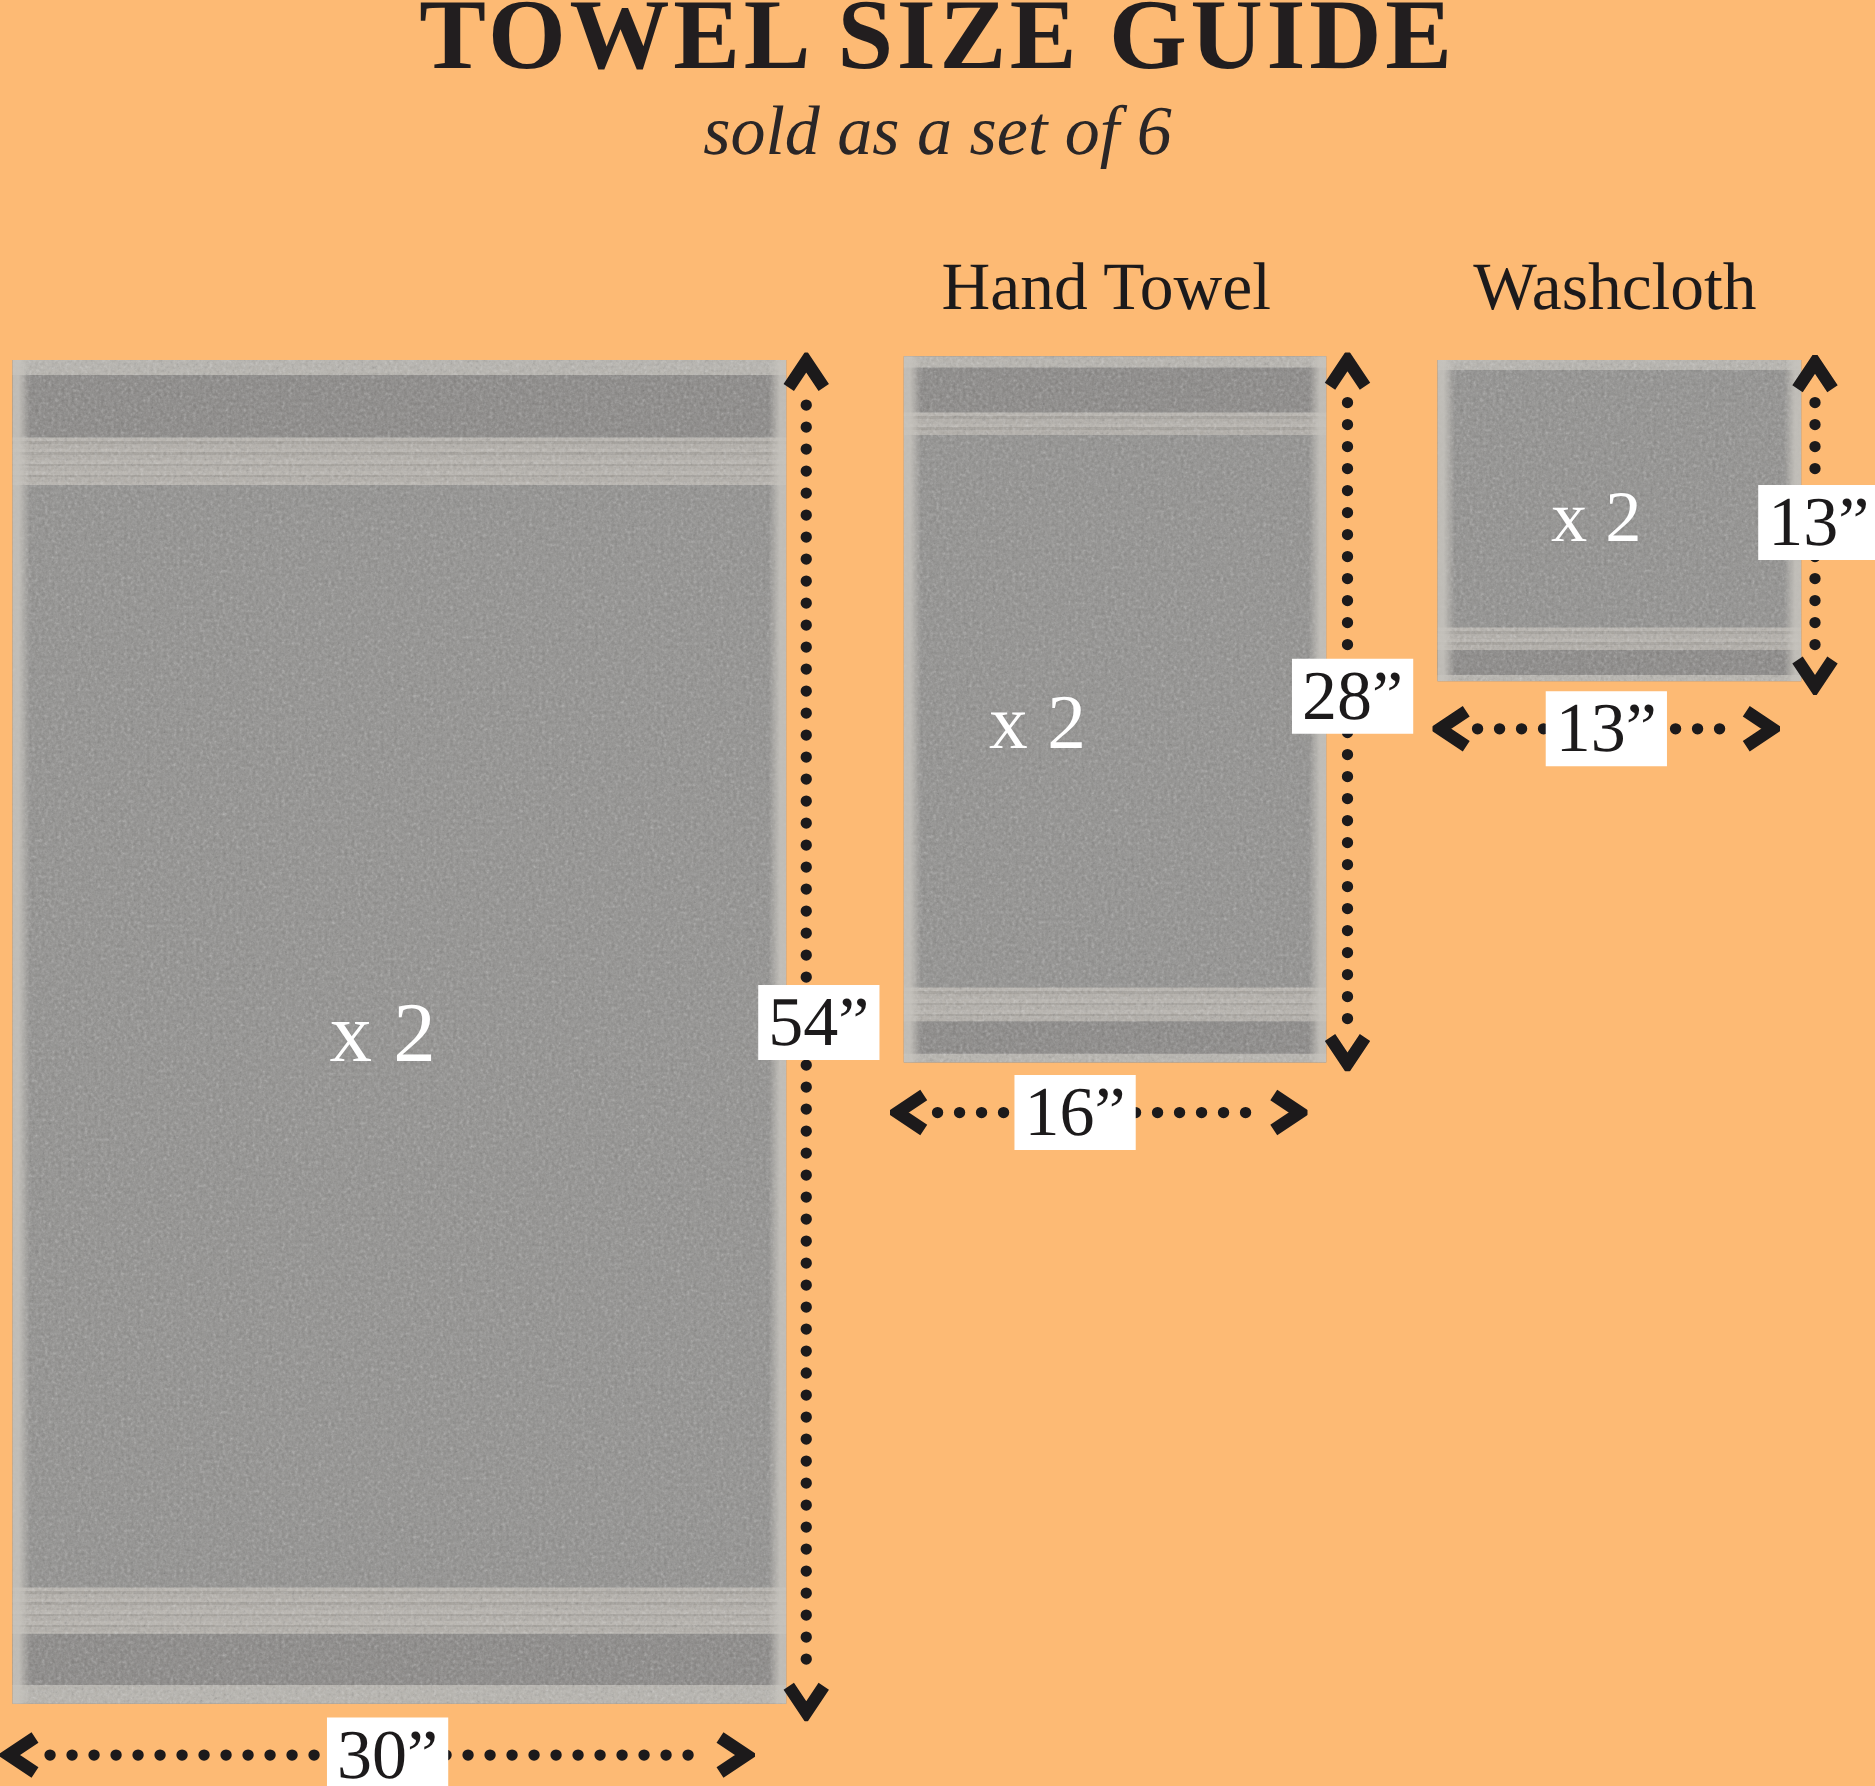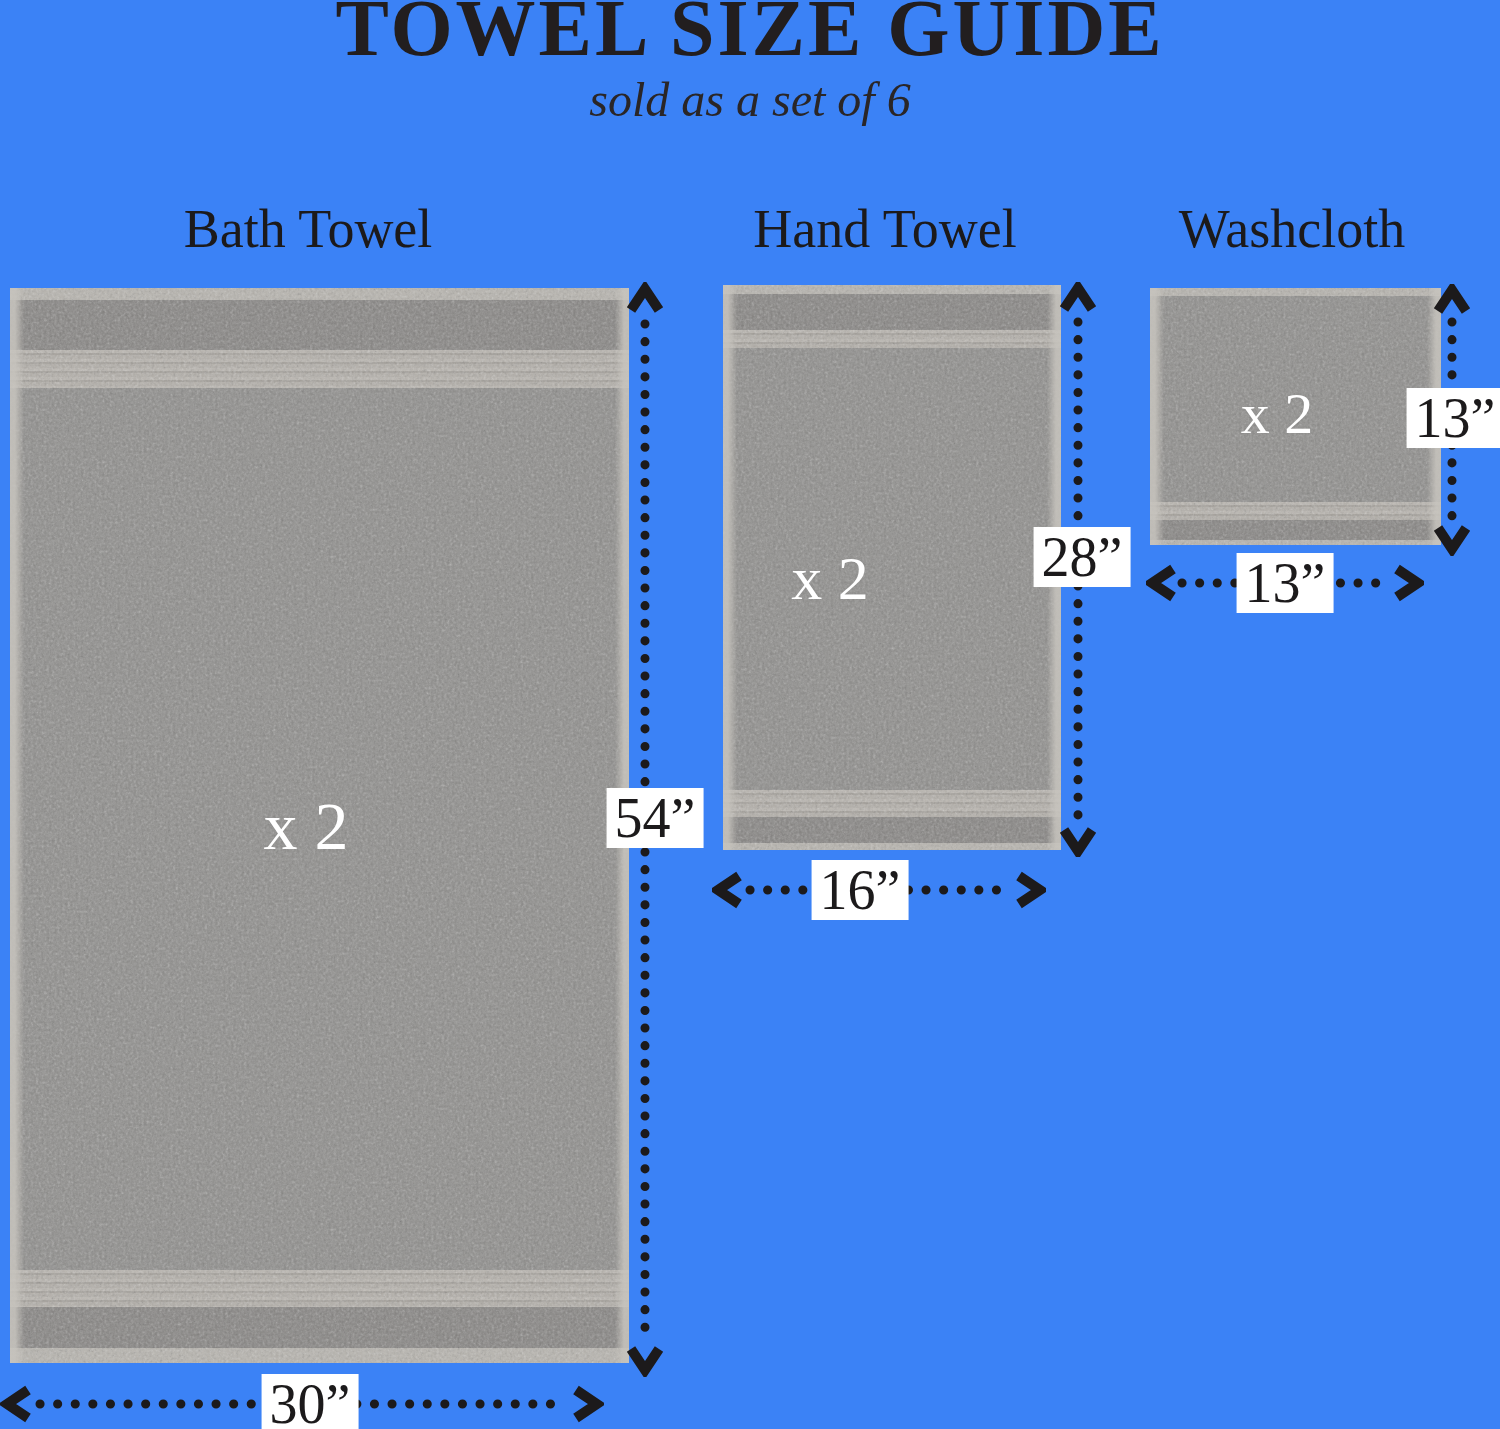--- a/index.html
+++ b/index.html
@@ -1,35 +1,35 @@
 <!DOCTYPE html>
 <html><head>
 <meta charset="utf-8">
 <style>
   html,body{margin:0;padding:0;background:#ffffff;}
   .canvas{
     position:relative;
     width:1500px;
     height:1429px;
-    background:#3b82f6;
+    background:#fdba74;
     overflow:hidden;
     font-family:"Liberation Serif", serif;
     color:#1c1a1b;
   }
   
   .page-title{
     position:absolute; left:0; top:-12px; width:1500px;
     text-align:center;
     font-size:80px; font-weight:bold; letter-spacing:3px;
     color:#221e1f; line-height:1.0; white-space:nowrap;
   }
   .page-subtitle{
     position:absolute; left:0; top:70px; width:1500px;
     text-align:center;
-    font-size:48px; font-style:italic; font-weight:normal;
+    font-size:56px; font-style:italic; font-weight:normal;
     color:#2a2627; line-height:1.25; white-space:nowrap;
   }
   
   .towel-title{
     position:absolute; top:202px; transform:translateX(-50%);
     font-size:54px; color:#1c1a1b; line-height:1.0; white-space:nowrap;
   }
   .towel-title.bath{left:308px;}
   .towel-title.hand{left:885px;}
   .towel-title.wash{left:1292px;}
@@ -115,21 +115,20 @@
       <filter id="terry" x="0" y="0" width="100%" height="100%">
         <feTurbulence type="fractalNoise" baseFrequency="0.38" numOctaves="3" seed="7" stitchTiles="stitch"></feTurbulence>
         <feColorMatrix type="saturate" values="0"></feColorMatrix>
       </filter>
     </defs>
   </svg>
 
   <div class="page-title">TOWEL SIZE GUIDE</div>
   <div class="page-subtitle">sold as a set of 6</div>
 
-  <div class="towel-title bath">Bath Towel</div>
   <div class="towel-title wash">Washcloth</div>
   <div class="towel-title hand">Hand Towel</div>
 
   <div class="towel bath">
     <div class="band fluffy b-fluff-top"></div>
     <div class="band fluffy b-fluff-bot"></div>
     <div class="band dobby b-dobby-top"></div>
     <div class="band dobby b-dobby-bot"></div>
     <div class="band selvage b-selv-top"></div>
     <div class="band selvage b-selv-bot"></div>

